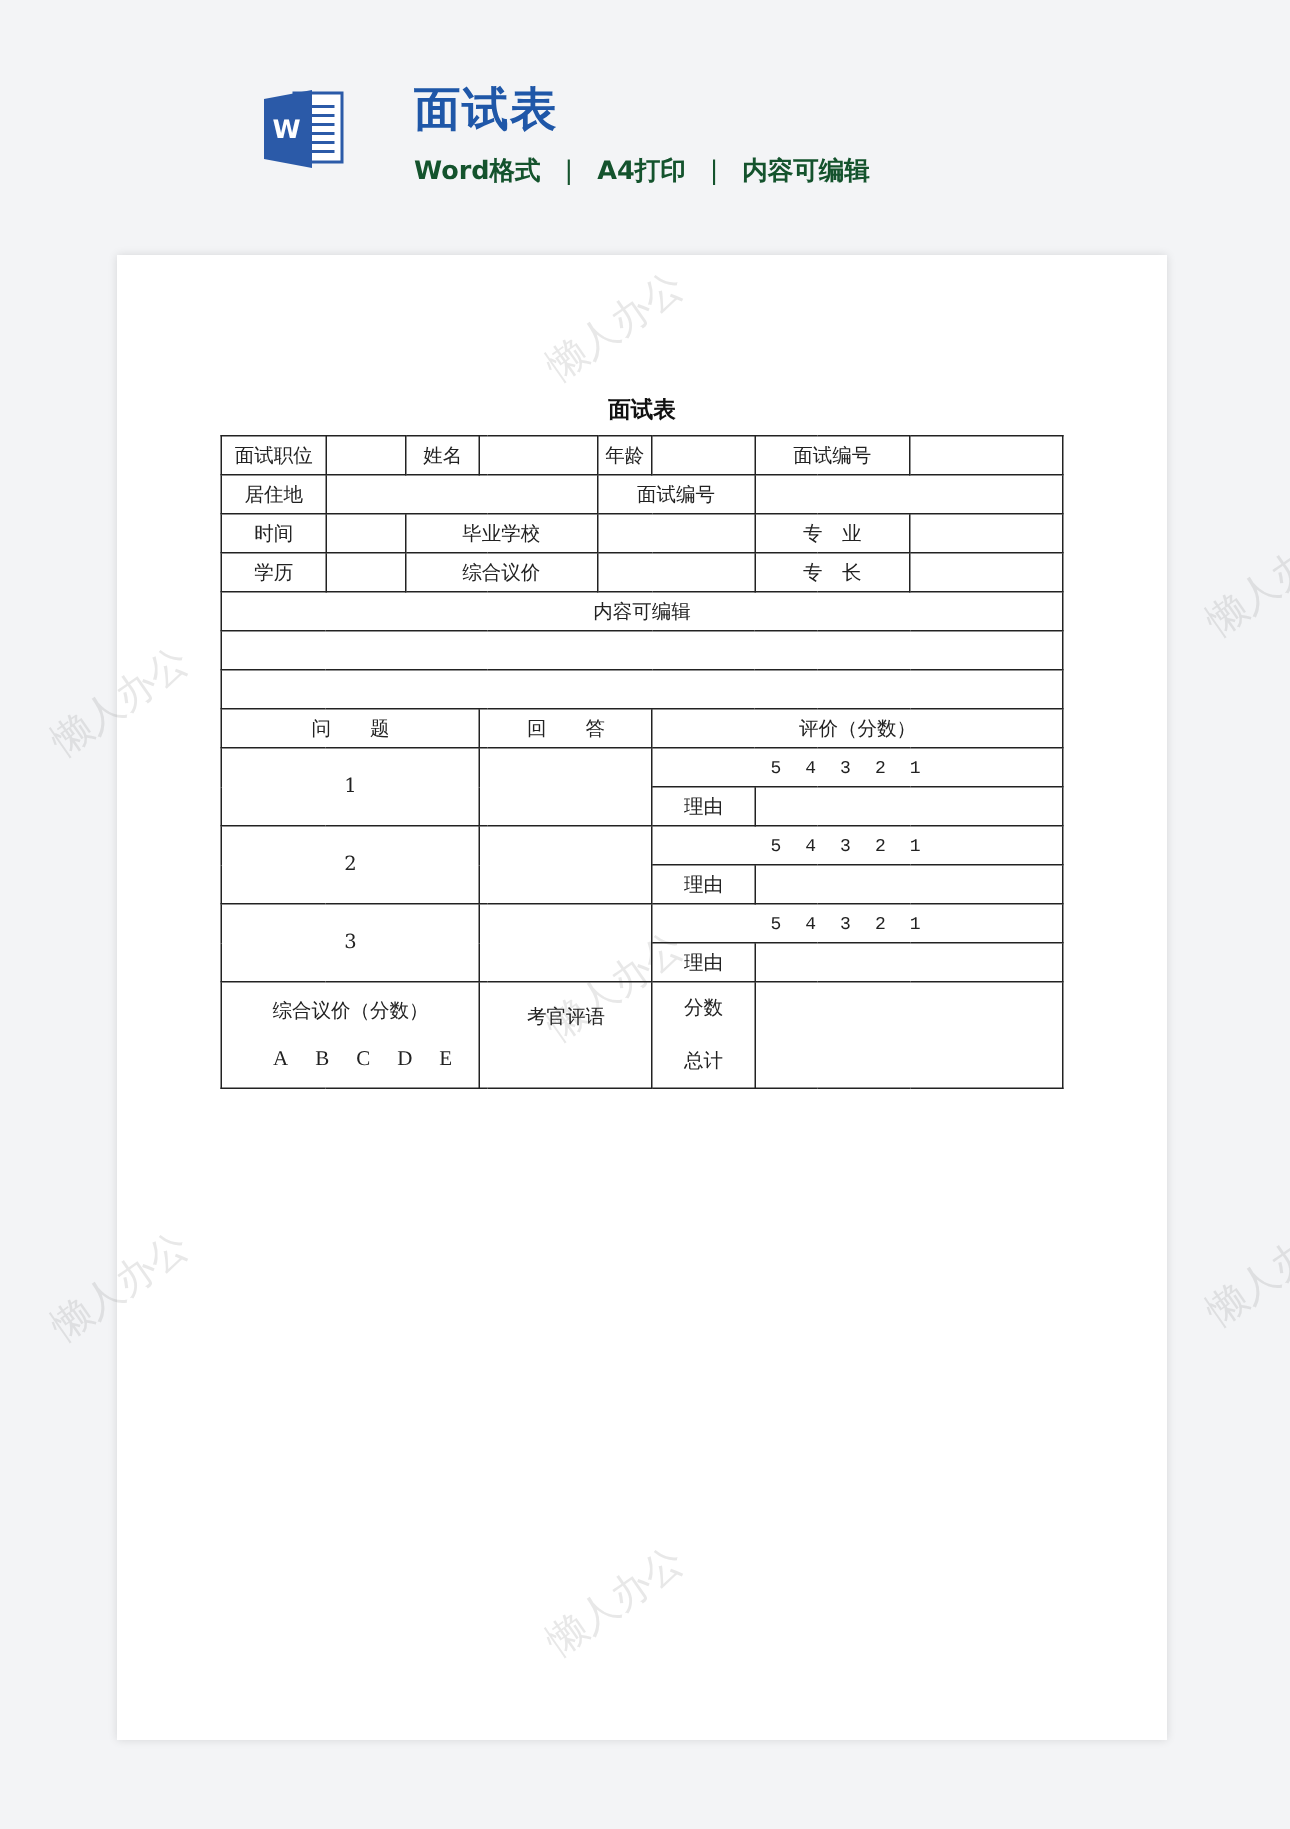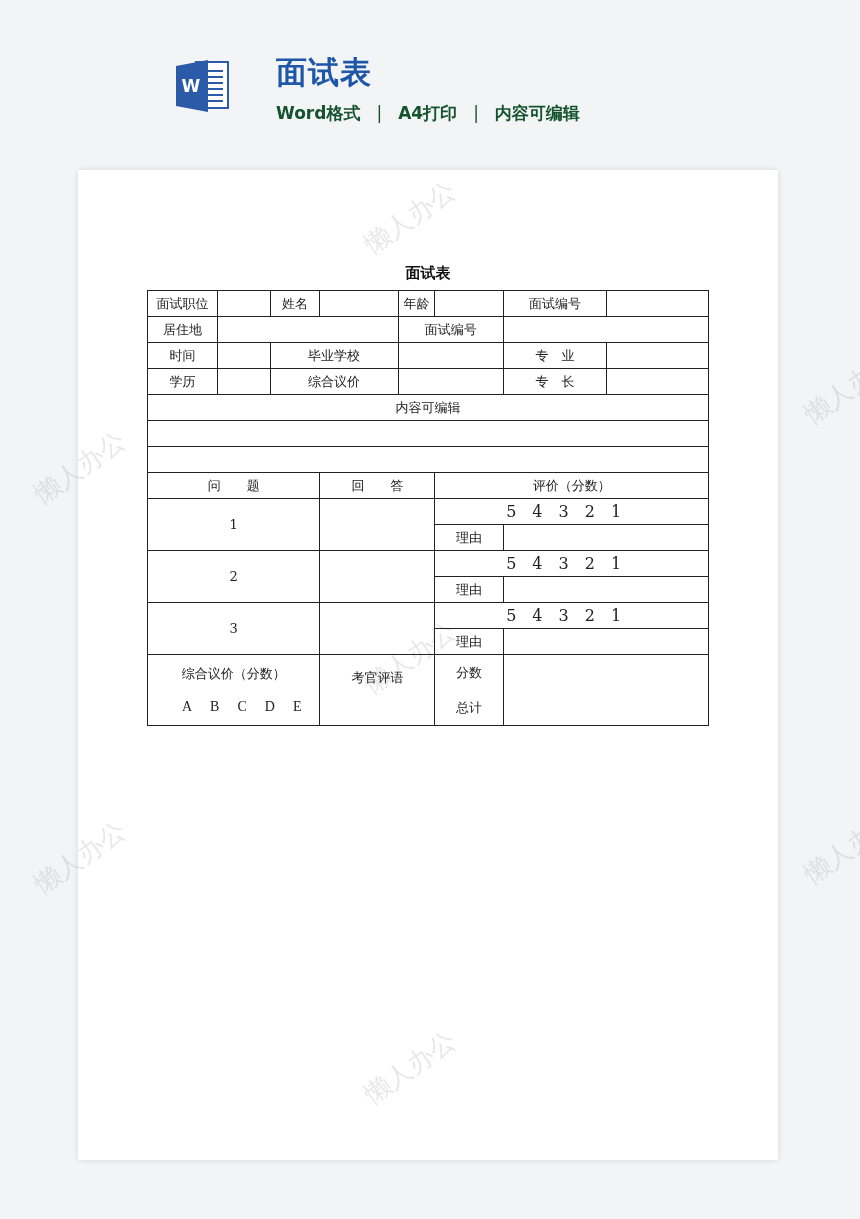--- a/index.html
+++ b/index.html
@@ -9,21 +9,21 @@
   .hdr-sub { position:absolute; left:276px; top:102px; font-size:17px; font-weight:bold; color:#14532d; white-space:pre; }
   .hdr-sub span.sep { margin:0 16px; font-weight:normal; }
   .page { position:absolute; left:78px; top:170px; width:700px; height:990px; background:#fff; box-shadow:0 0 6px rgba(0,0,0,0.12); }
   .doc-title { position:absolute; left:0; width:700px; top:94px; text-align:center; font-family:"DejaVu Serif", serif; font-weight:bold; font-size:15px; color:#111; }
   .wm { position:absolute; font-family:"DejaVu Serif", serif; font-size:26px; color:rgba(150,150,150,0.22); transform:rotate(-35deg); white-space:nowrap; pointer-events:none; }
   table.form { position:absolute; left:69px; top:120px; width:562px; border-collapse:collapse; font-family:"DejaVu Serif", serif; font-size:13px; color:#222; }
   table.form td { border:1.3px solid #222; padding:0 4px; height:25px; text-align:center; vertical-align:middle; }
   td.left { text-align:left; }
   td.tall { height:108px; }
   td.qnum { text-align:left; vertical-align:top; padding-top:3px; }
-  td.scores { height:17px; letter-spacing:16px; font-size:16px; padding-left:20px; }
+  td.scores { height:17px; letter-spacing:16px; font-size:12px; padding-left:20px;font-family:Liberation Mono, monospace; }
   td.reason { height:54px; }
   td.summary { height:68px;font-family:Liberation Serif, serif; }
   .abcde { letter-spacing:18px; font-size:14px; padding-left:34px; display:block; margin-top:16px; }
 </style>
 </head>
 <body>
 
 <svg class="hdr-icon" viewBox="0 0 56 56">
   <rect x="22" y="4" width="32" height="46" fill="#fff" stroke="#2b5aa8" stroke-width="2"></rect>
   <g stroke="#2b5aa8" stroke-width="2">

